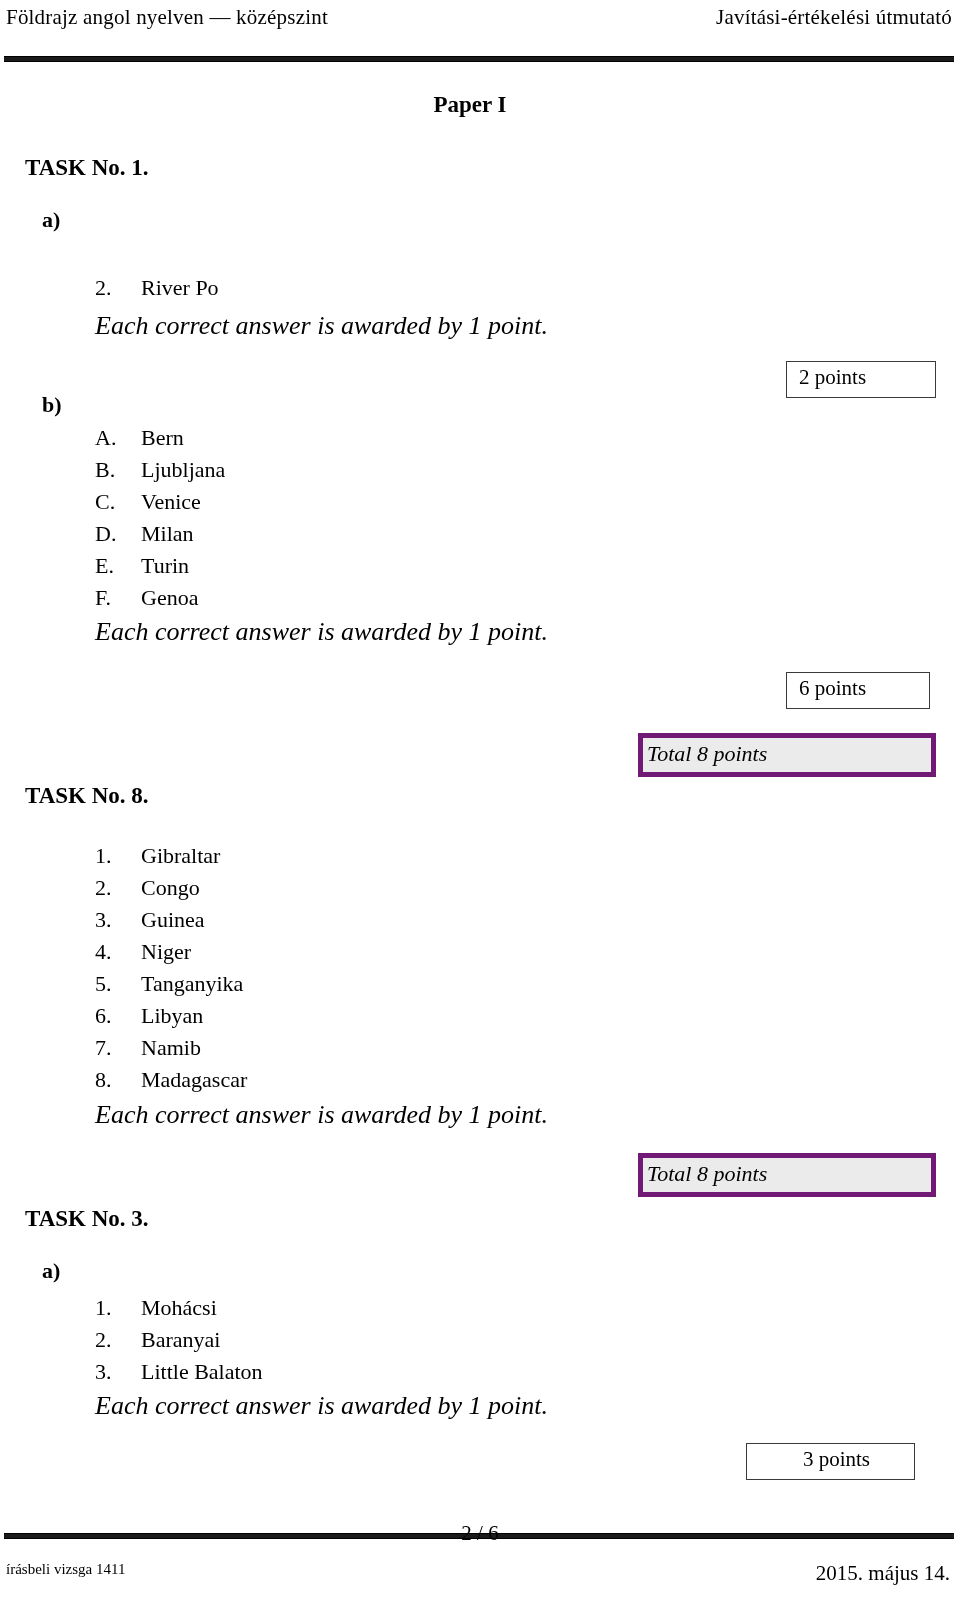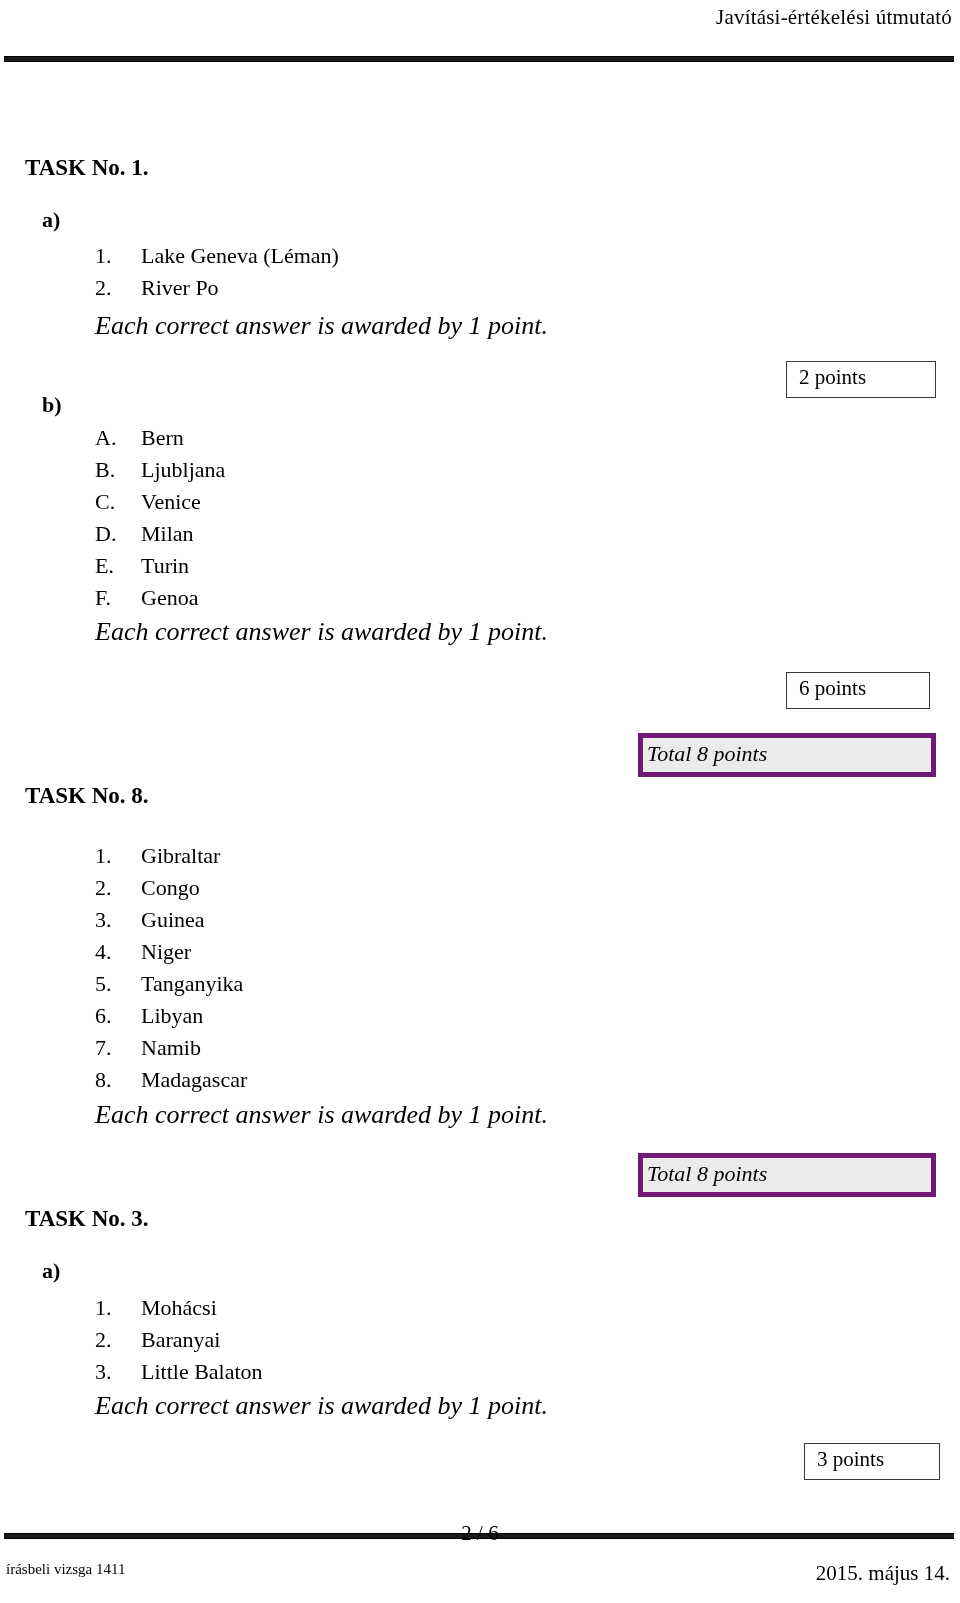--- a/index.html
+++ b/index.html
@@ -157,34 +157,33 @@
     right: 10px;
     top: 1561px;
     font-size: 21px;
     white-space: nowrap;
   }
 </style>
 </head>
 <body>
 
 <div class="page-header">
+  <div class="hdr-left">Földrajz angol nyelven — középszint</div>
   <div class="hdr-right">Javítási-értékelési útmutató</div>
 </div>
 <div class="rule-top"></div>
 
 <div class="sheet">
 
+  <div class="paper-title">Paper I</div>
 
   <div class="task-head" style="top:155px;">TASK No. 1.</div>
 
   <div class="sub-label" style="top:207px;">a)</div>
 
-  <div class="ans-row" style="left:95px; top:243px;">
-    <span class="marker">1.</span><span>Lake Geneva (Léman)</span>
-  </div>
   <div class="ans-row" style="left:95px; top:275px;">
     <span class="marker">2.</span><span>River Po</span>
   </div>
   <div class="note" style="top:311px;">Each correct answer is awarded by 1 point.</div>
 
   <div class="pts-box" style="left:786px; top:361px; width:150px;">2 points</div>
 
   <div class="sub-label" style="top:392px;">b)</div>
 
   <div class="ans-row" style="left:95px; top:425px;">
@@ -249,20 +248,20 @@
     <span class="marker">1.</span><span>Mohácsi</span>
   </div>
   <div class="ans-row" style="left:95px; top:1327px;">
     <span class="marker">2.</span><span>Baranyai</span>
   </div>
   <div class="ans-row" style="left:95px; top:1359px;">
     <span class="marker">3.</span><span>Little Balaton</span>
   </div>
   <div class="note" style="top:1391px;">Each correct answer is awarded by 1 point.</div>
 
-  <div class="pts-box" style="left:804px; top:1443px; width:136px;">3 points</div>
+  <div class="pts-box" style="left:746px; top:1443px; width:169px;text-align:center;">3 points</div>
 
 </div>
 
 <div class="rule-bot"></div>
 <div class="footer-left">írásbeli vizsga 1411</div>
 <div class="footer-center">2 / 6</div>
 <div class="footer-right">2015. május 14.</div>
 
 </body></html>

